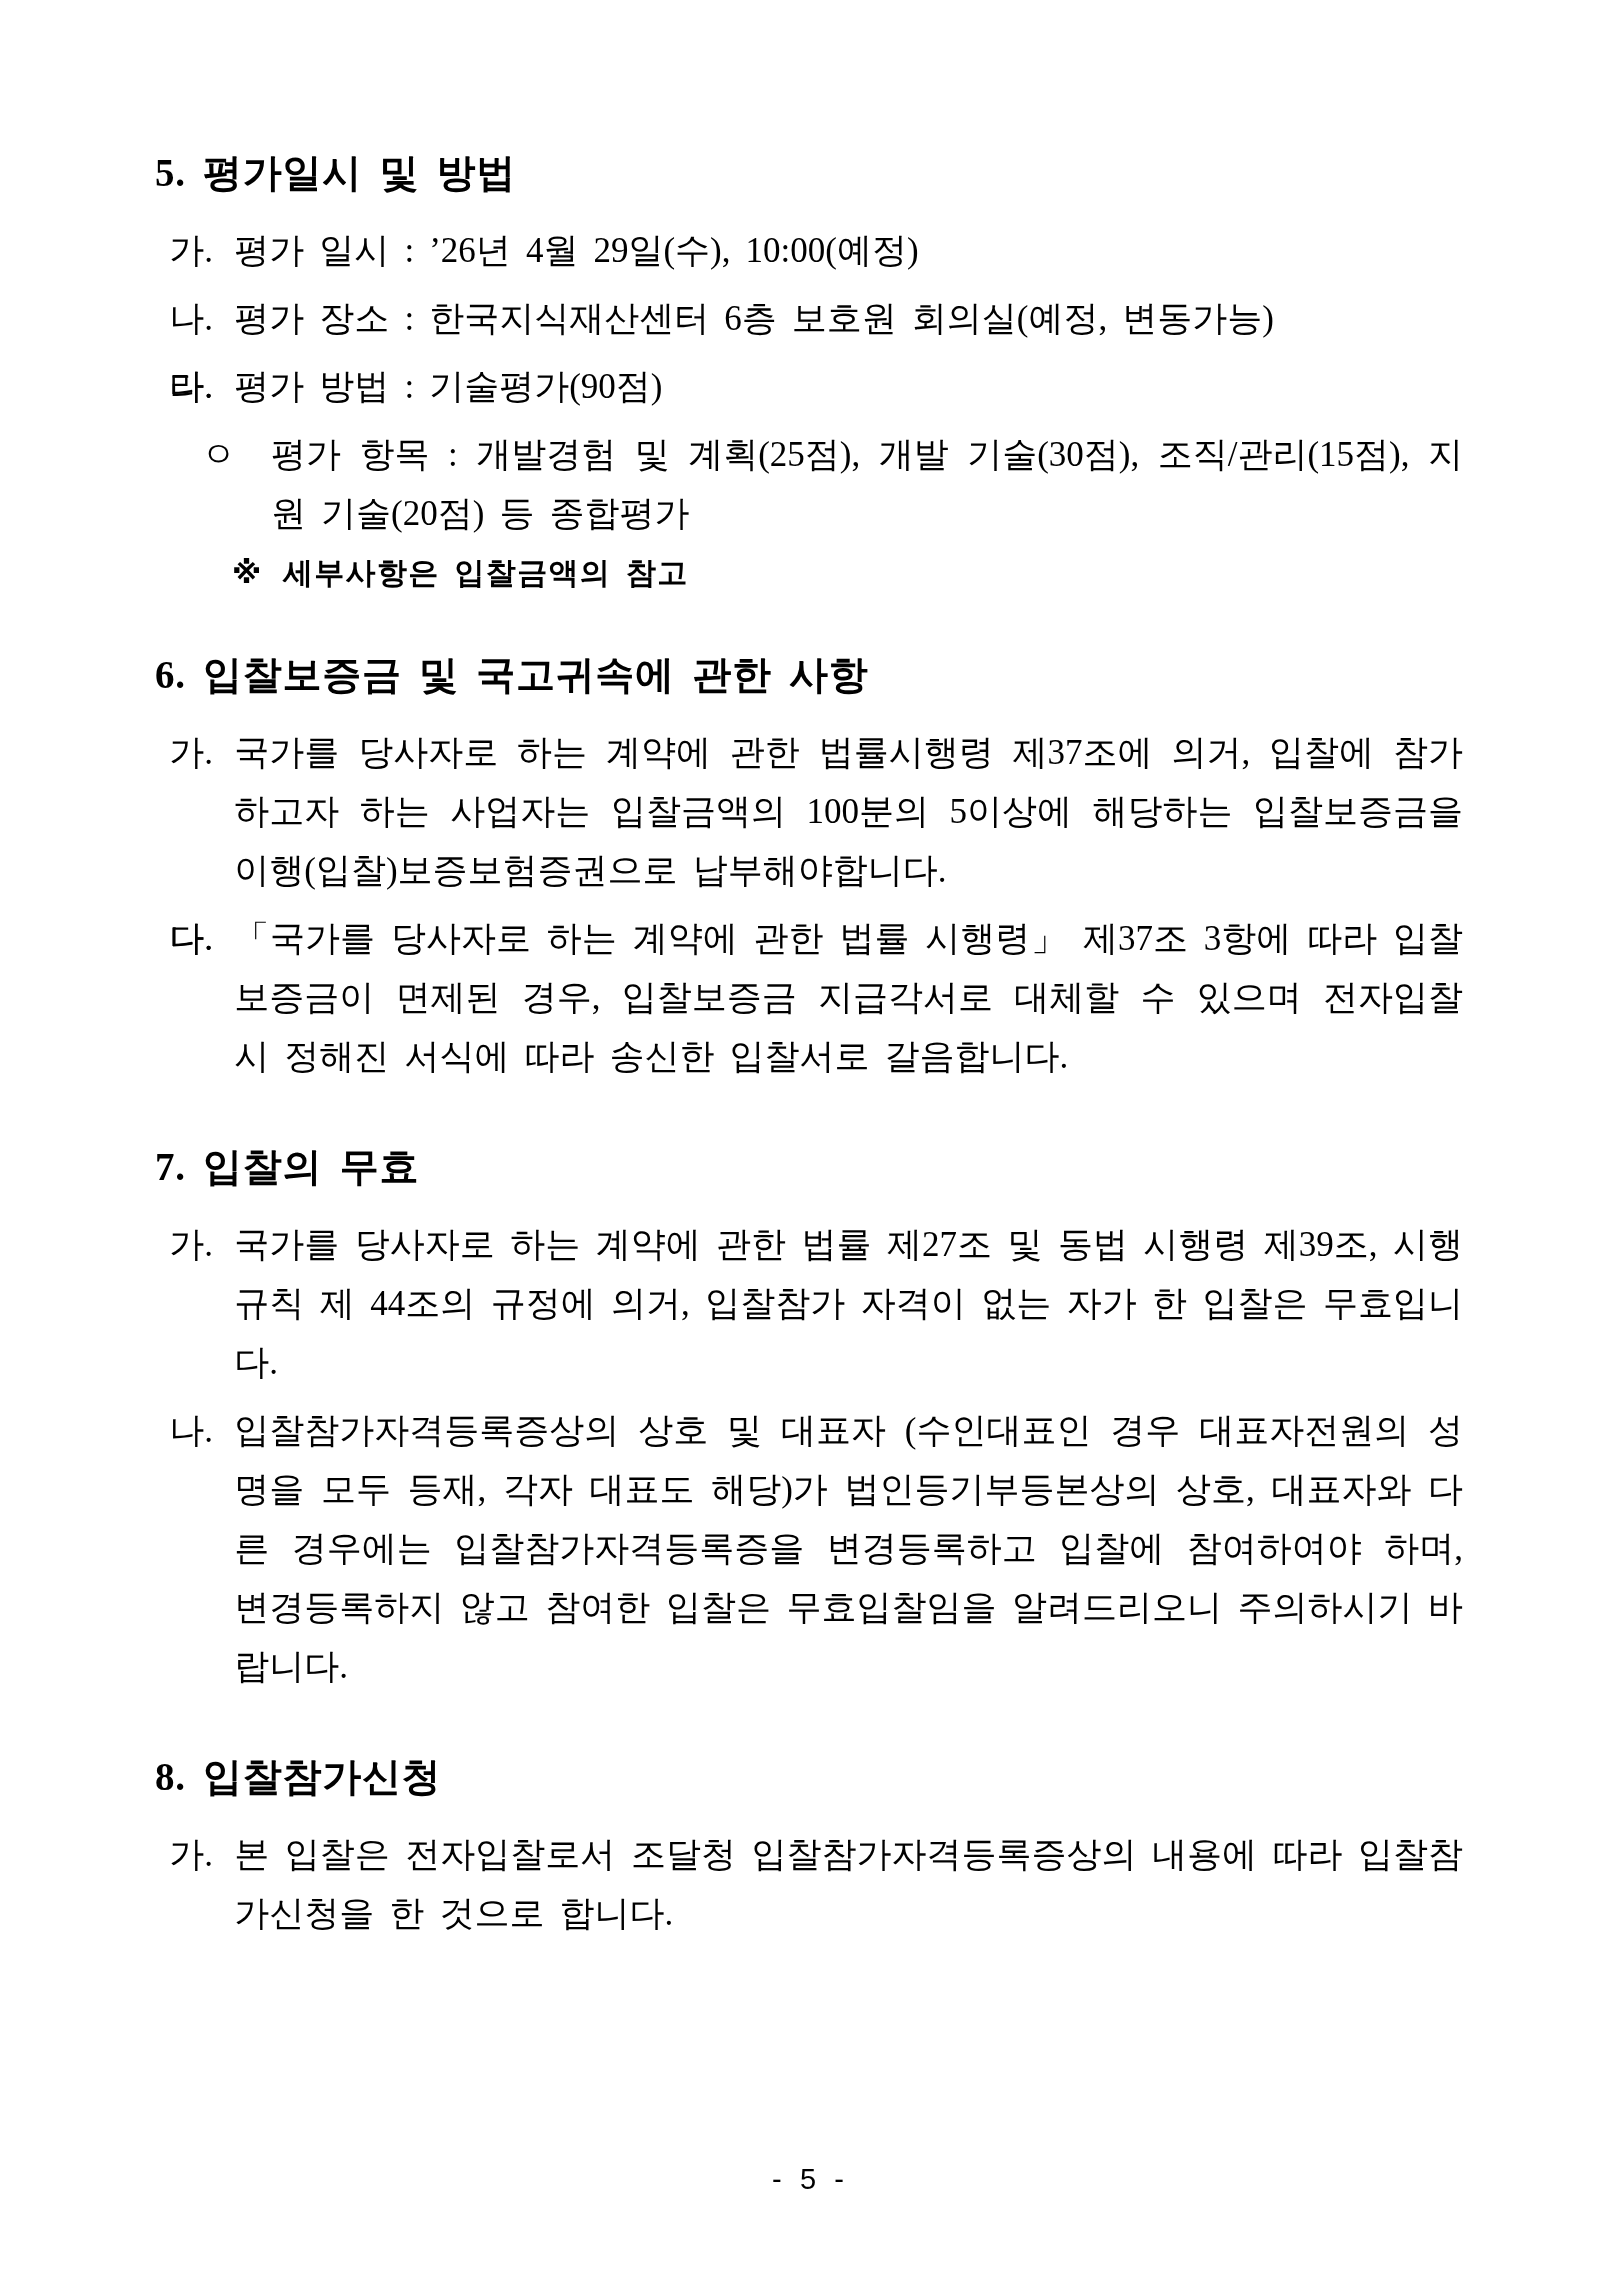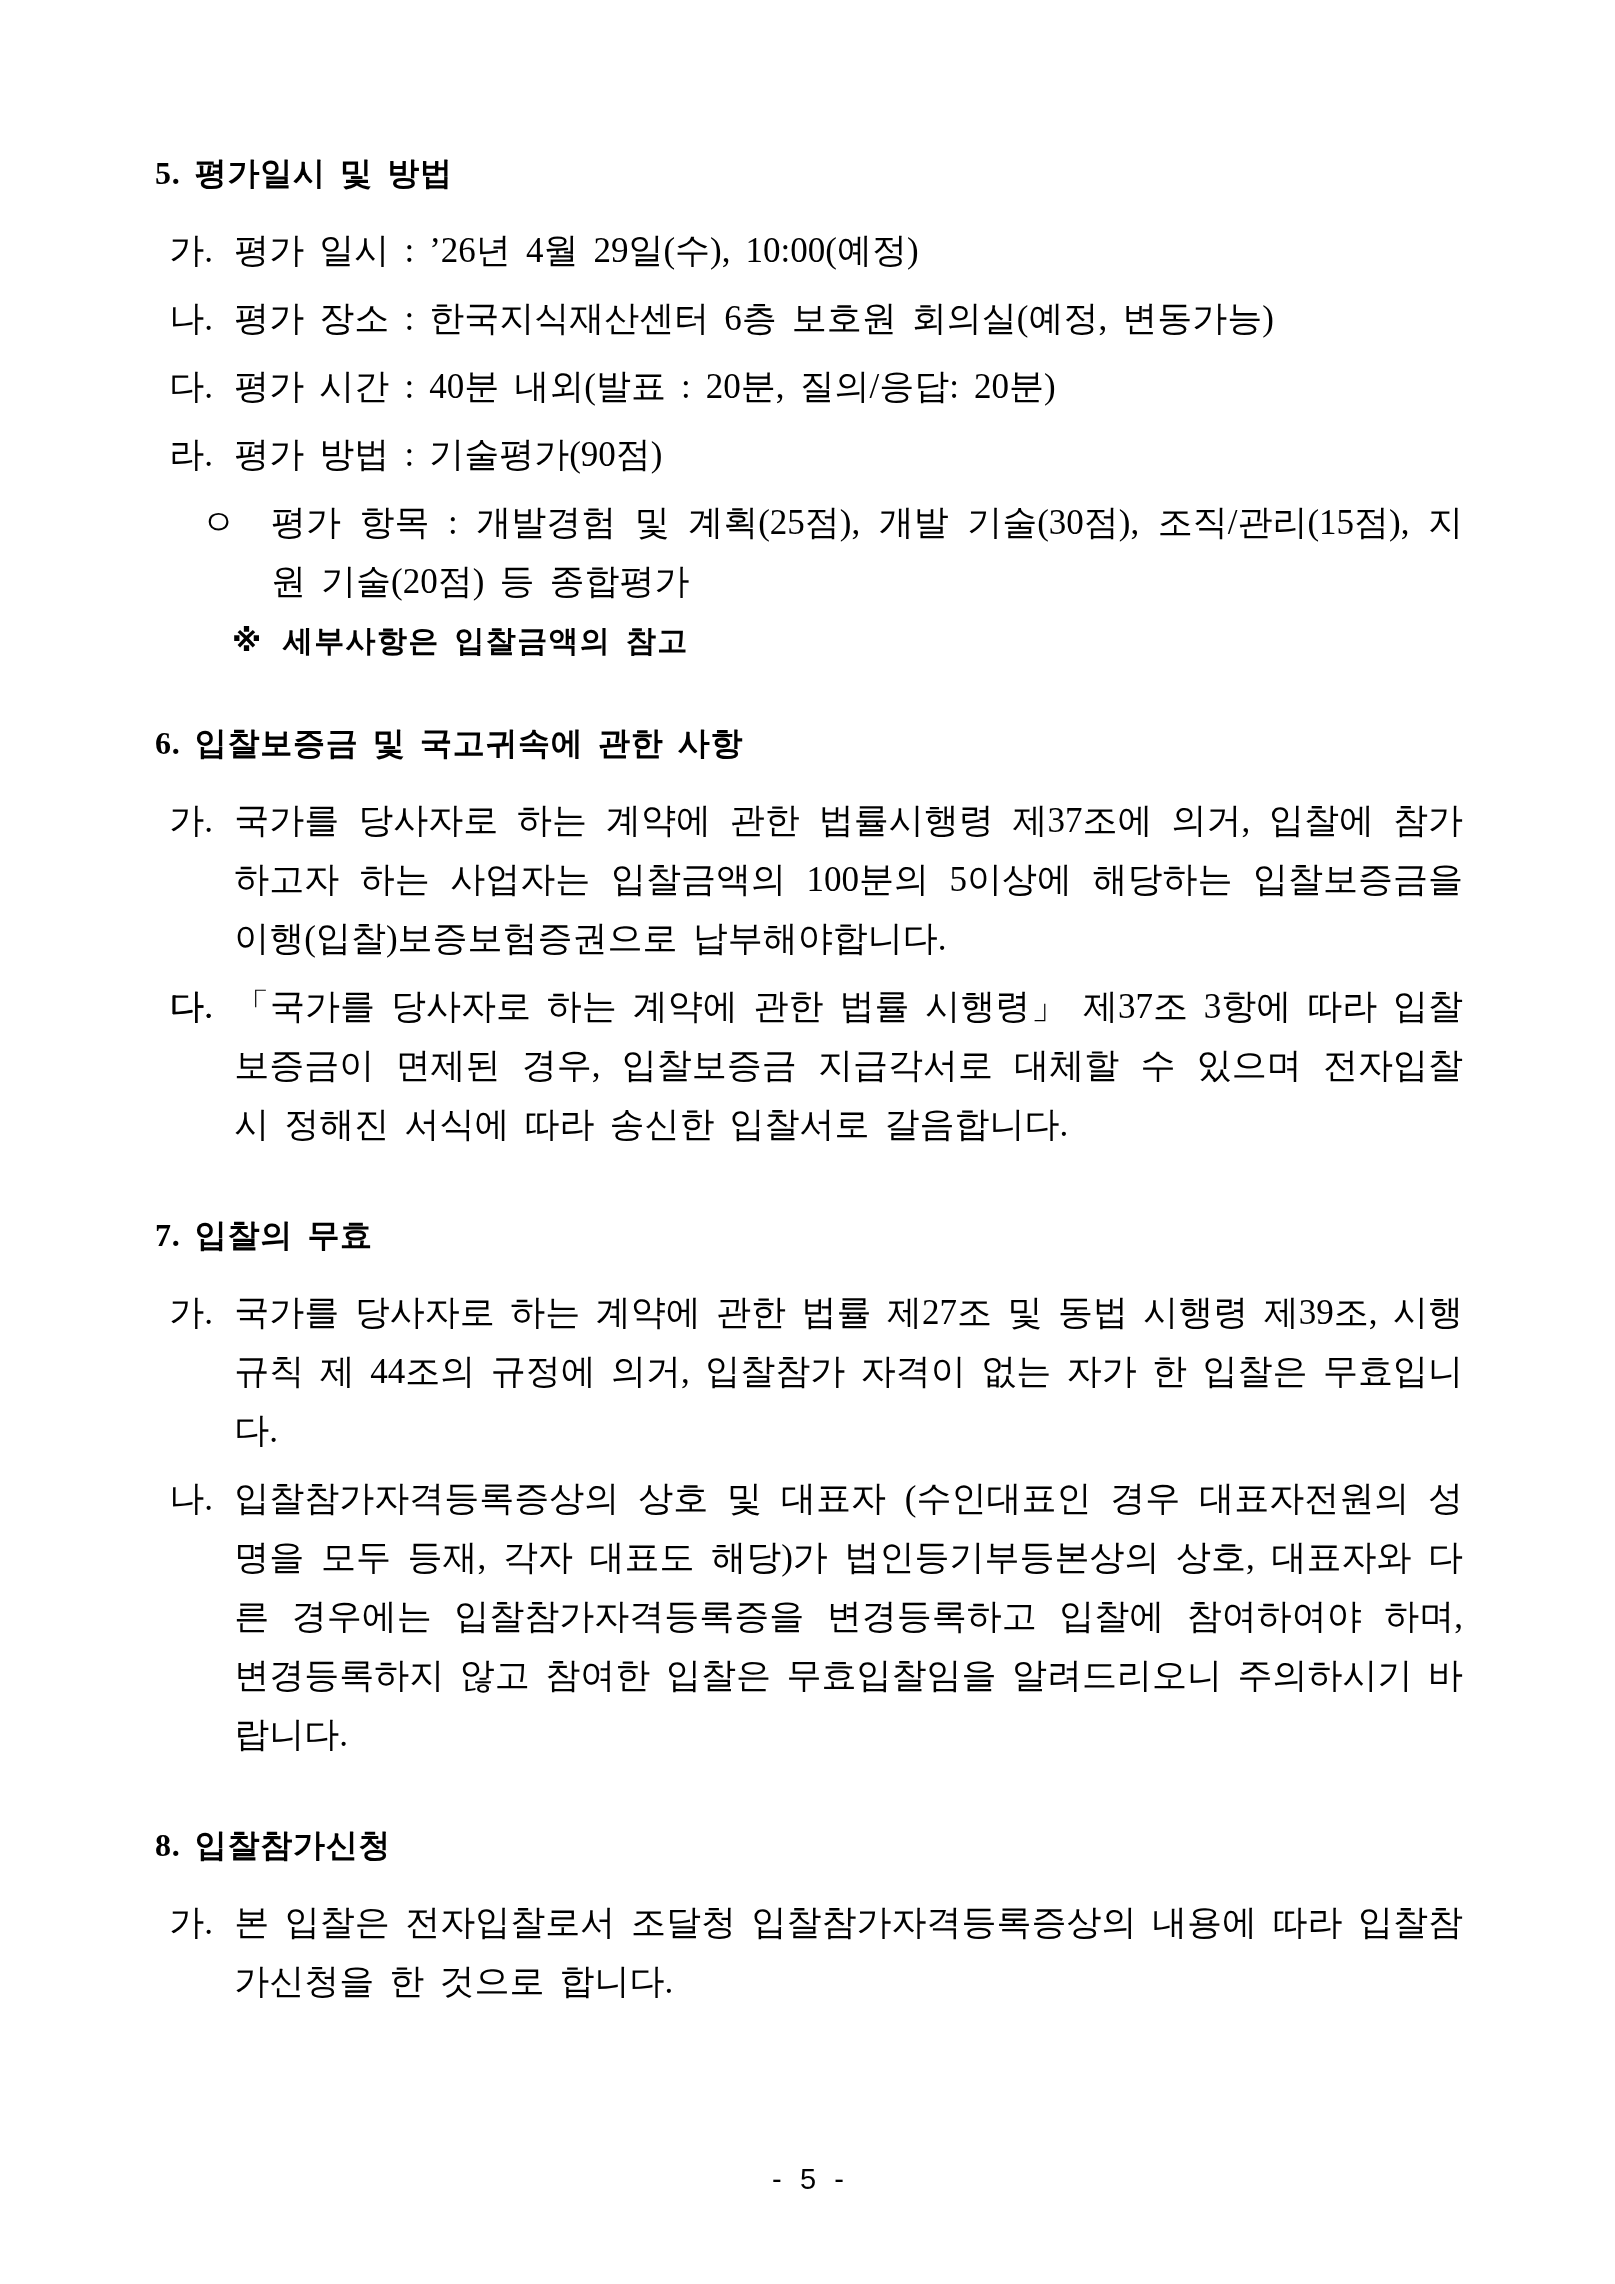--- a/index.html
+++ b/index.html
@@ -12,21 +12,21 @@
     box-sizing: border-box;
     padding: 147px 153px 0 155px;
     font-family: "Liberation Serif", "DejaVu Serif", serif;
     color: #000000;
     font-size: 35px;
     line-height: 59px;
     overflow: hidden;
   }
 
   .sec-heading {
-    font-size: 32px;
+    font-size: 39px;
     font-weight: 700;
     line-height: 52px;
     letter-spacing: 0.7px;
     word-spacing: 0.18em;
     margin: 55px 0 22px 0;
   }
   .doc-section:first-child .sec-heading { margin-top: 0; }
 
   .item {
     position: relative;
@@ -65,21 +65,21 @@
 </style>
 </head>
 <body>
 
 <div class="page">
   <div id="sections">
       <section class="doc-section">
         <h2 class="sec-heading">5. 평가일시 및 방법</h2>
         <div class="item"><span class="label">가.</span><span class="text"><span>평가 일시 : </span><b>’26년 4월 29일(수), 10:00(예정)</b></span></div>
         <div class="item"><span class="label">나.</span><span class="text">평가 장소 : 한국지식재산센터 6층 보호원 회의실(예정, 변동가능)</span></div>
-        <div class="item"><span class="label">다.</span><span class="text">평가 시간 : 40분 내외(발표 : 20분, 질의/응답: 20분)</span></div>
+        <div class="item"><span class="label">다.</span></div>
         <div class="item"><span class="label">라.</span><span class="text">평가 방법 : 기술평가(90점)</span></div>
         <div class="item bullet"><span class="label">ㅇ</span><span class="text">평가 항목 : 개발경험 및 계획(25점), 개발 기술(30점), 조직/관리(15점), 지원 기술(20점) 등 종합평가</span></div>
         <div class="item note"><span class="label">※</span><span class="text">세부사항은 입찰금액의 참고</span></div>
       </section>
       <section class="doc-section">
         <h2 class="sec-heading">6. 입찰보증금 및 국고귀속에 관한 사항</h2>
         <div class="item"><span class="label">가.</span><span class="text">국가를 당사자로 하는 계약에 관한 법률시행령 제37조에 의거, 입찰에 참가하고자 하는 사업자는 입찰금액의 100분의 5이상에 해당하는 입찰보증금을 이행(입찰)보증보험증권으로 납부해야합니다.</span></div>
         <div class="item"><span class="label">나.</span></div>
         <div class="item"><span class="label">다.</span><span class="text">「국가를 당사자로 하는 계약에 관한 법률 시행령」 제37조 3항에 따라 입찰보증금이 면제된 경우, 입찰보증금 지급각서로 대체할 수 있으며 전자입찰 시 정해진 서식에 따라 송신한 입찰서로 갈음합니다.</span></div>
       </section>

